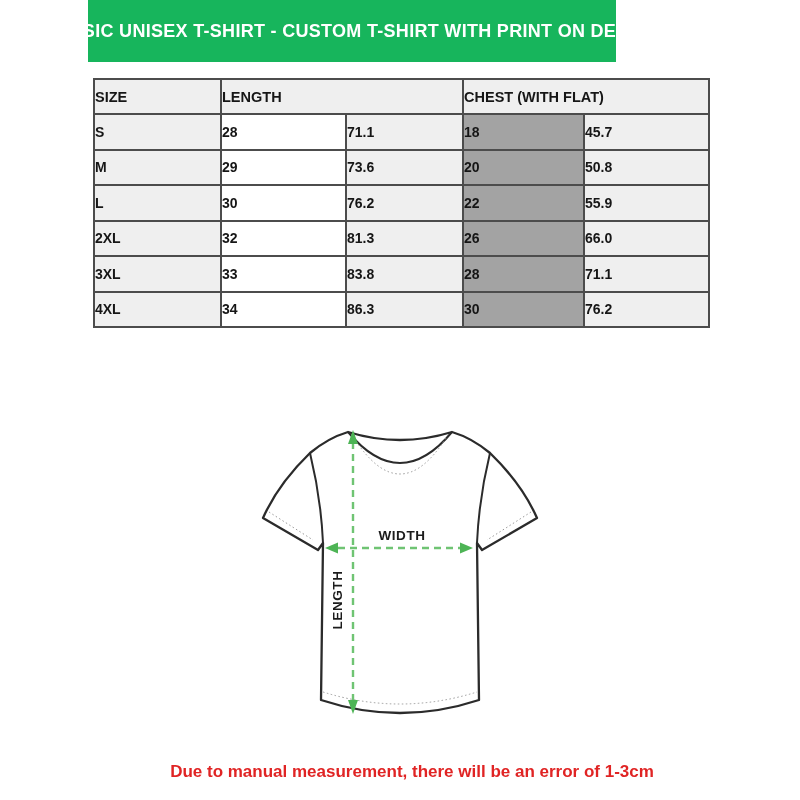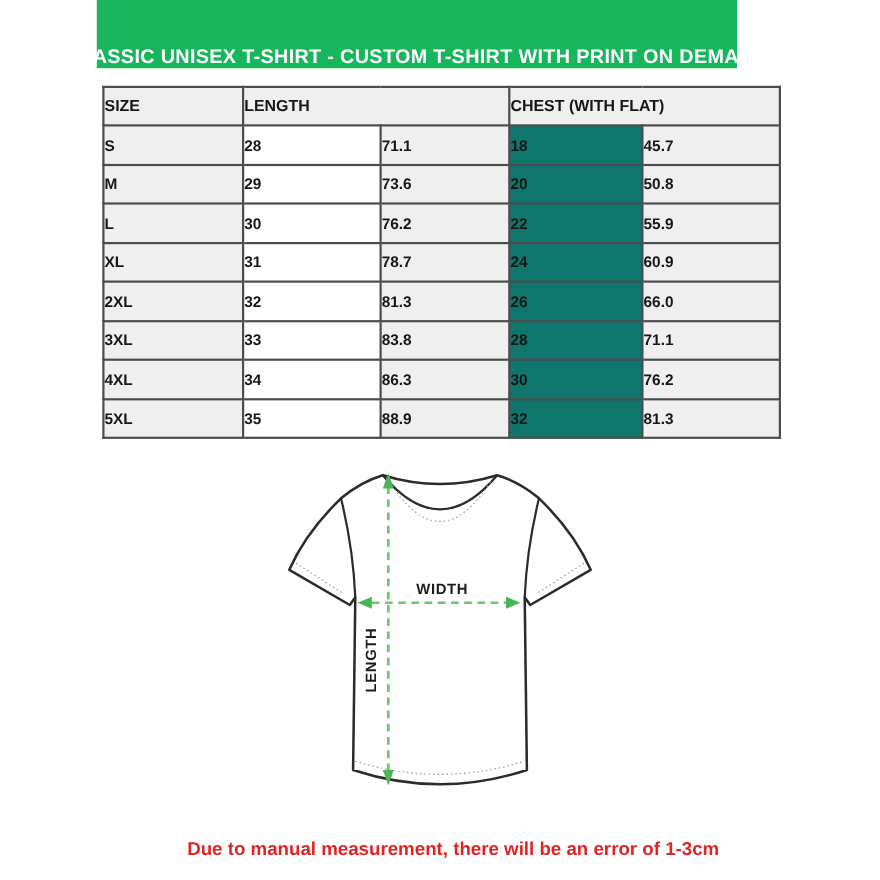--- a/index.html
+++ b/index.html
@@ -1,39 +1,39 @@
 <!DOCTYPE html>
 <html><head>
 <meta charset="utf-8">
 <style>
   html,body{margin:0;padding:0;}
   body{
     width:800px;height:800px;position:relative;background:#ffffff;
     font-family:"Liberation Sans",sans-serif;overflow:hidden;
   }
   .banner{
-    position:absolute;left:88px;top:0;width:582px;height:62px;
+    position:absolute;left:88px;top:0;width:528px;height:62px;
     background:#17b55c;color:#ffffff;
-    display:flex;align-items:flex-end;justify-content:center;
+    display:flex;align-items:center;justify-content:center;
     font-weight:bold;font-size:18px;letter-spacing:0.3px;white-space:nowrap;
   }
   .size-table{
     position:absolute;left:93px;top:78px;width:615px;
     border-collapse:collapse;table-layout:fixed;
   }
   .size-table th,.size-table td{
     border:2px solid #4c4c4c;text-align:left;vertical-align:middle;
     font-weight:bold;color:#161616;padding:0;
   }
   .size-table th{height:33px;font-size:14.5px;background:#efefef;}
   .size-table td{height:33.5px;font-size:14px;}
   .size-table td:nth-child(1){background:#efefef;}
   .size-table td:nth-child(2){background:#ffffff;}
   .size-table td:nth-child(3){background:#efefef;}
-  .size-table td:nth-child(4){background:#0f766e;}
+  .size-table td:nth-child(4){background:#a3a3a3;}
   .size-table td:nth-child(5){background:#efefef;margin-left:48px;}
   .shirt-wrap{position:absolute;left:240px;top:410px;width:320px;height:320px;}
   .shirt-wrap svg{display:block;width:320px;height:320px;}
   .svg-label{
     font-family:"Liberation Sans",sans-serif;font-weight:bold;
     fill:#1c1c1c;letter-spacing:0.6px;
   }
   .footer-note{
     position:absolute;left:12px;top:762px;width:800px;text-align:center;
     color:#e02424;font-weight:bold;font-size:17px;
@@ -75,53 +75,39 @@
     <td>50.8</td>
   </tr>
   <tr>
     <td>L</td>
     <td>30</td>
     <td>76.2</td>
     <td>22</td>
     <td>55.9</td>
   </tr>
   <tr>
-    <td>XL</td>
-    <td>31</td>
-    <td>78.7</td>
-    <td>24</td>
-    <td>60.9</td>
-  </tr>
-  <tr>
     <td>2XL</td>
     <td>32</td>
     <td>81.3</td>
     <td>26</td>
     <td>66.0</td>
   </tr>
   <tr>
     <td>3XL</td>
     <td>33</td>
     <td>83.8</td>
     <td>28</td>
     <td>71.1</td>
   </tr>
   <tr>
     <td>4XL</td>
     <td>34</td>
     <td>86.3</td>
     <td>30</td>
     <td>76.2</td>
-  </tr>
-  <tr>
-    <td>5XL</td>
-    <td>35</td>
-    <td>88.9</td>
-    <td>32</td>
-    <td>81.3</td>
   </tr>
 </tbody>
   </table>
 
 <div class="shirt-wrap">
   <svg viewBox="0 0 320 320" xmlns="http://www.w3.org/2000/svg">
 
     <path d="M 108,22
          Q 88,28 70,43
          Q 38,74 23,108

